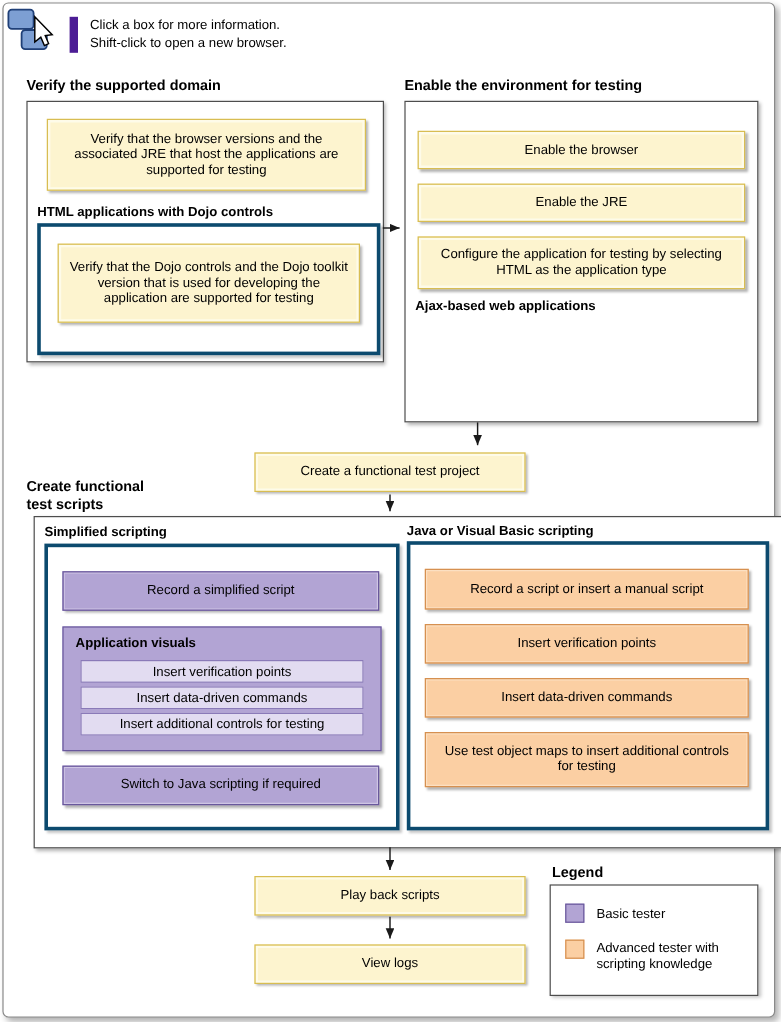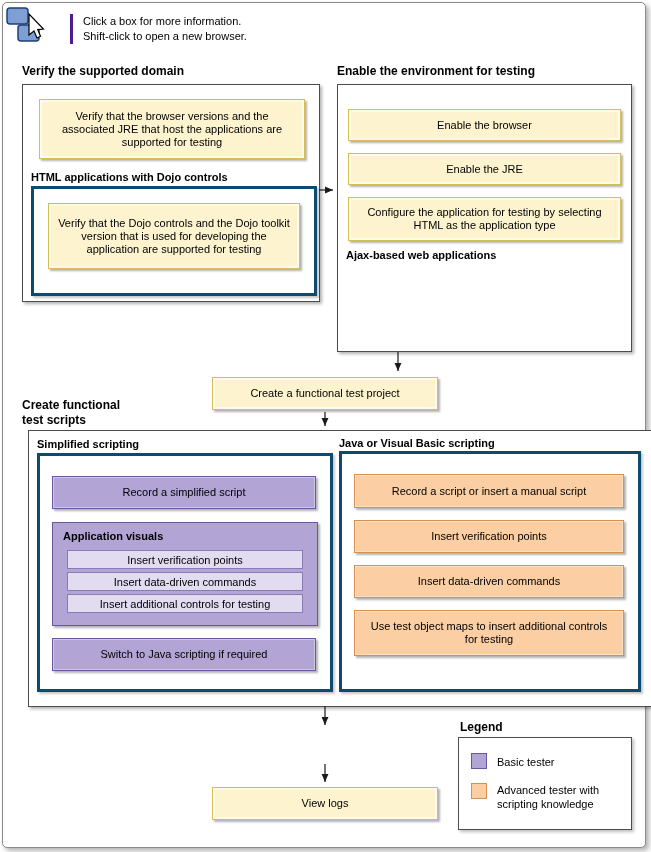--- a/index.html
+++ b/index.html
@@ -1,22 +1,22 @@
 <!DOCTYPE html>
 <html><head>
 <meta charset="utf-8">
 <style>
   html,body { margin:0; padding:0; background:#ffffff; font-family:"Liberation Sans", sans-serif; color:#000; }
   #canvas { position:relative; width:651px; height:852px; background:#fff; overflow:hidden; }
   .frame { position:absolute; left:2px; top:2px; width:642px; height:844px;
            border:1px solid #8a8a8a; border-radius:5px; background:#fff;
            box-shadow:3px 3px 5px rgba(0,0,0,0.30); }
   .icon-wrap { position:absolute; left:4px; top:4px; width:52px; height:48px; background:#fff; z-index:5; }
-  .hint { position:absolute; left:70px; top:14px; width:250px; font-size:11px; line-height:15px;
-          border-left:3px solid #4c1d95; padding-left:10px; z-index:5; }
+  .hint { position:absolute; left:58px; top:14px; width:250px; font-size:11px; line-height:15px;
+          border-left:7px solid #4c1d95; padding-left:10px; z-index:5; }
   .heading { position:absolute; font-weight:bold; font-size:12px; }
   .sublabel { position:absolute; font-weight:bold; font-size:11px; }
   .wbox { position:absolute; background:#fff; border:1px solid #4d4d4d;
           box-shadow:2px 2px 3px rgba(0,0,0,0.30); }
   .gbox { position:absolute; background:#fff; border:3px solid #0c4a6e;
           box-shadow:2px 2px 2px rgba(0,0,0,0.22); }
   .task { position:absolute; display:flex; align-items:center; justify-content:center;
           text-align:center; font-size:11px; line-height:13px; padding:3px 8px;
           box-sizing:border-box; cursor:pointer; }
   .ybox { background:#fdf4cf; border:1px solid #d8bd52;
@@ -99,20 +99,21 @@
 
     <div class="sublabel" style="left:310px; top:6px;">Java or Visual Basic scripting</div>
     <div class="gbox" style="left:310px; top:20px; width:296px; height:235px;">
       <div class="task obox" style="left:12px; top:20px; width:270px; height:34px;">Record a script or insert a manual script</div>
       <div class="task obox" style="left:12px; top:66px; width:270px; height:33px;">Insert verification points</div>
       <div class="task obox" style="left:12px; top:111px; width:270px; height:33px;">Insert data-driven commands</div>
       <div class="task obox" style="left:12px; top:156px; width:270px; height:46px;">Use test object maps to insert additional controls for testing</div>
     </div>
   </div>
 
+  <div class="task ybox" style="left:212px; top:730px; width:226px; height:33px;">Play back scripts</div>
   <div class="task ybox" style="left:212px; top:787px; width:226px; height:33px;">View logs</div>
 
   <div class="heading" style="left:460px; top:720px;">Legend</div>
   <div class="legendbox" style="left:458px; top:737px; width:172px; height:91px;">
     <div class="swatch" style="left:12px; top:15px; background:#b2a4d4; border-color:#69589c;"></div>
     <div class="legend-label" style="left:38px; top:17px;">Basic tester</div>
     <div class="swatch" style="left:12px; top:45px; background:#fbcfa3; border-color:#d69050;"></div>
     <div class="legend-label" style="left:38px; top:45px; width:112px;">Advanced tester with scripting knowledge</div>
   </div>
 

